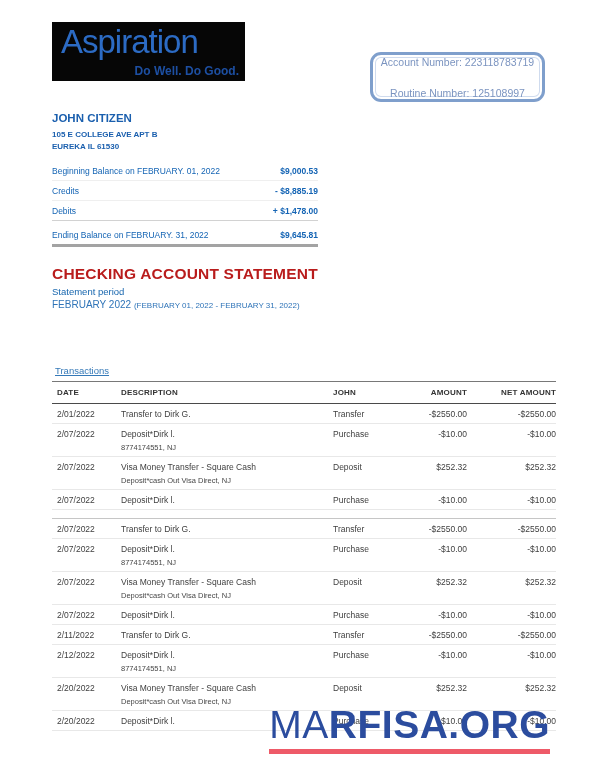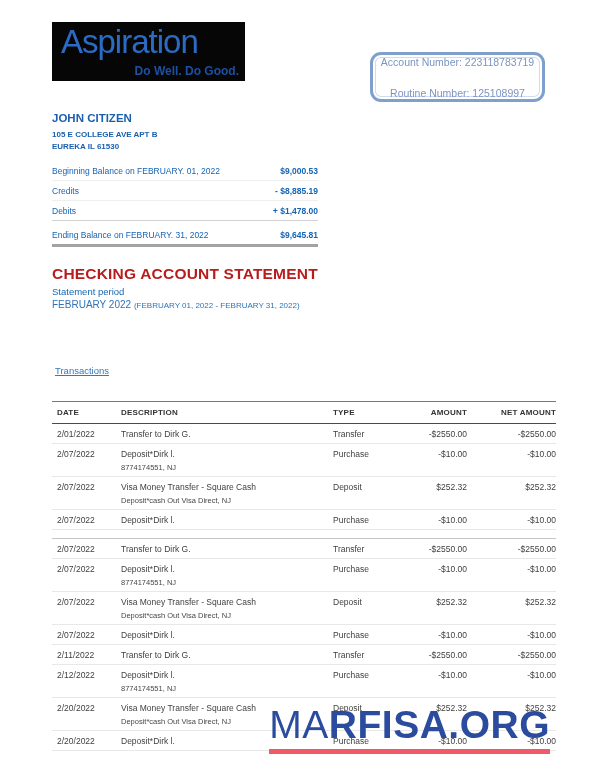--- a/index.html
+++ b/index.html
@@ -36,21 +36,21 @@
   .summary-amount { font-weight: bold; }
 
   
   .title { position: absolute; left: 52px; top: 253px; font-size: 15.5px; font-weight: bold; color: #b91c1c; letter-spacing: 0.2px; margin-top: 12px; }
   .period-label { position: absolute; left: 52px; top: 286px; font-size: 9.5px; font-weight: normal; color: #1766ae; }
   .period-value { position: absolute; left: 52px; top: 299px; font-size: 10px; color: #2f74b8; }
   .period-range { font-size: 8px; }
 
   
   .tx-label { position: absolute; left: 55px; top: 365px; font-size: 9.5px; color: #3579b8; text-decoration: underline; }
-  .table { position: absolute; left: 52px; top: 381px; width: 504px; color: #3f3f3f; margin-top: 20px; }
+  .table { position: absolute; left: 52px; top: 381px; width: 504px; color: #3f3f3f; }
   .thead {
     display: grid; grid-template-columns: 69px 212px 62px 72px 89px;
     border-top: 1px solid #787878; border-bottom: 1px solid #4a4a4a;
     padding: 6px 0; font-size: 8px; font-weight: bold; color: #333333; letter-spacing: 0.2px;
   }
   .trow {
     display: grid; grid-template-columns: 69px 212px 62px 72px 89px;
     padding: 5px 0 4px 0; border-bottom: 1px solid #e8e8e8; font-size: 8.5px; align-items: start;
   }
   .td-date, .th-date { padding-left: 5px; }
@@ -112,21 +112,21 @@
     <span>FEBRUARY 2022</span>
     <span class="period-range">(FEBRUARY 01, 2022 - FEBRUARY 31, 2022)</span>
   </div>
 
   <div class="tx-label">Transactions</div>
 
   <div class="table">
     <div class="thead">
       <span class="th-date">DATE</span>
       <span class="th-desc">DESCRIPTION</span>
-      <span class="th-type">TYPE</span>
+      <span class="th-type">JOHN</span>
       <span class="th-amount">AMOUNT</span>
       <span class="th-net">NET AMOUNT</span>
     </div>
 
     <div class="trow">
       <span class="td-date">2/01/2022</span>
       <span class="td-desc">
         <span>Transfer to Dirk G.</span>
         
       </span>

